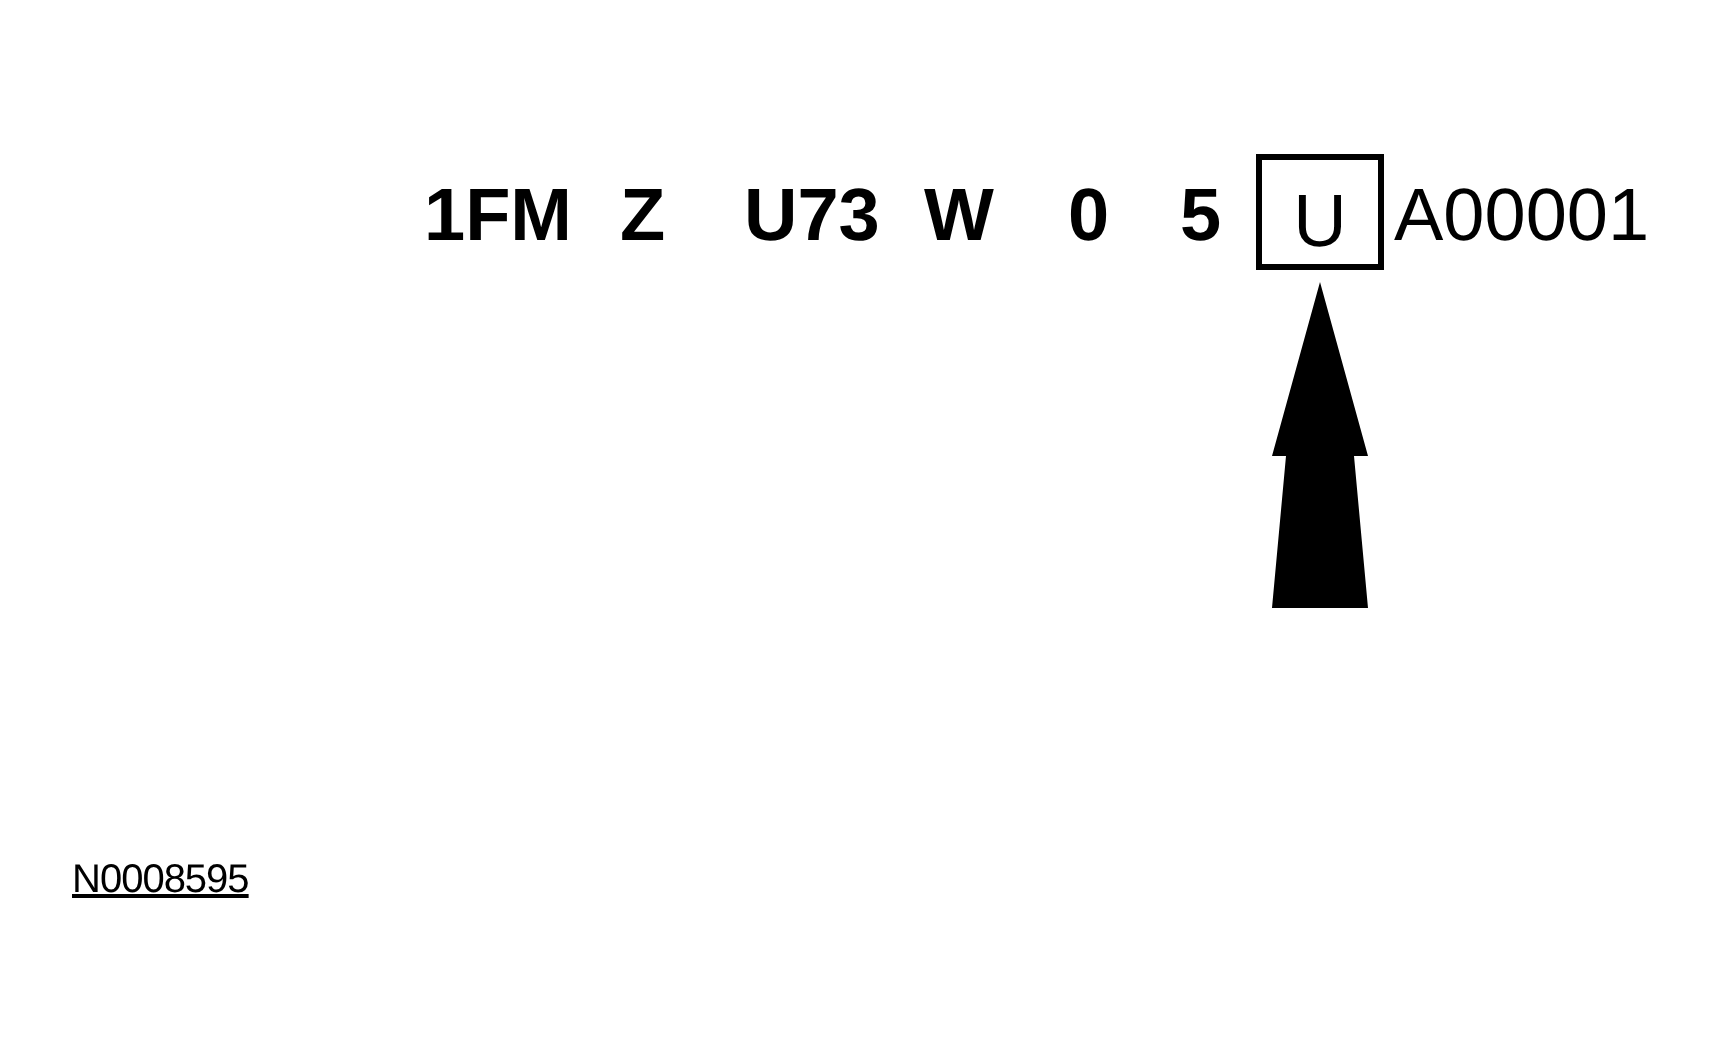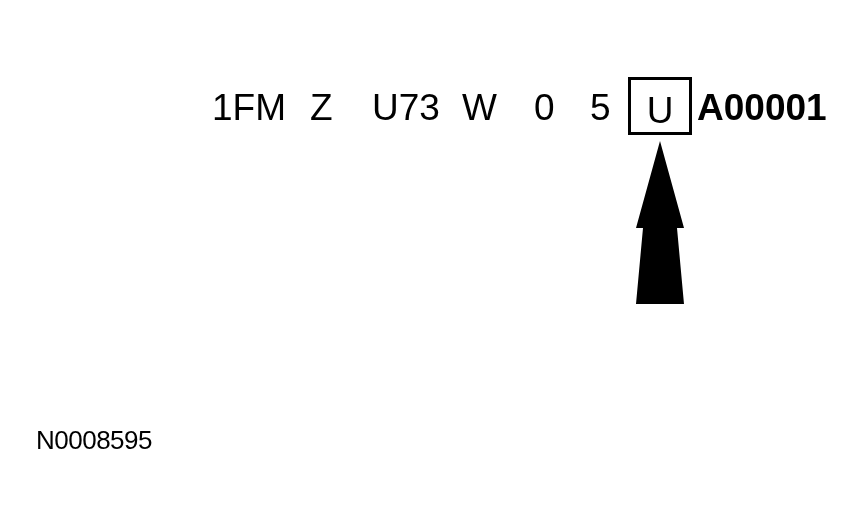--- a/index.html
+++ b/index.html
@@ -1,22 +1,22 @@
 <!DOCTYPE html>
 <html><head>
 <meta charset="utf-8">
 <style>
   html, body { margin:0; padding:0; background:#ffffff; }
   body { width:864px; height:527px; position:relative; overflow:hidden; font-family:"Liberation Sans", sans-serif; color:#000; }
-  .seg { position:absolute; top:86px; font-size:37px; font-weight:normal; line-height:44px; white-space:nowrap; }
-  .seg-plain { font-weight:bold; }
+  .seg { position:absolute; top:86px; font-size:37px; font-weight:bold; line-height:44px; white-space:nowrap; }
+  .seg-plain { font-weight:normal; }
   .box { position:absolute; left:628px; top:77px; width:58px; height:52px; border:3px solid #000; }
   .box-text { position:absolute; left:0; right:0; top:9px; text-align:center; font-size:37px; font-weight:normal; line-height:44px; }
   .arrow { position:absolute; left:630px; top:138px; width:60px; height:170px; }
-  .figid { position:absolute; left:36px; top:424px; font-size:26px; line-height:32px; letter-spacing:-0.5px; }
+  .figid { position:absolute; left:36px; top:424px; font-size:20px; line-height:32px; letter-spacing:-0.5px;text-decoration:underline; }
 </style>
 </head>
 <body>
 
 <div>
   <span class="seg" style="left:212px">1FM</span>
   <span class="seg" style="left:310px">Z</span>
   <span class="seg" style="left:372px">U73</span>
   <span class="seg" style="left:462px">W</span>
   <span class="seg" style="left:534px">0</span>

